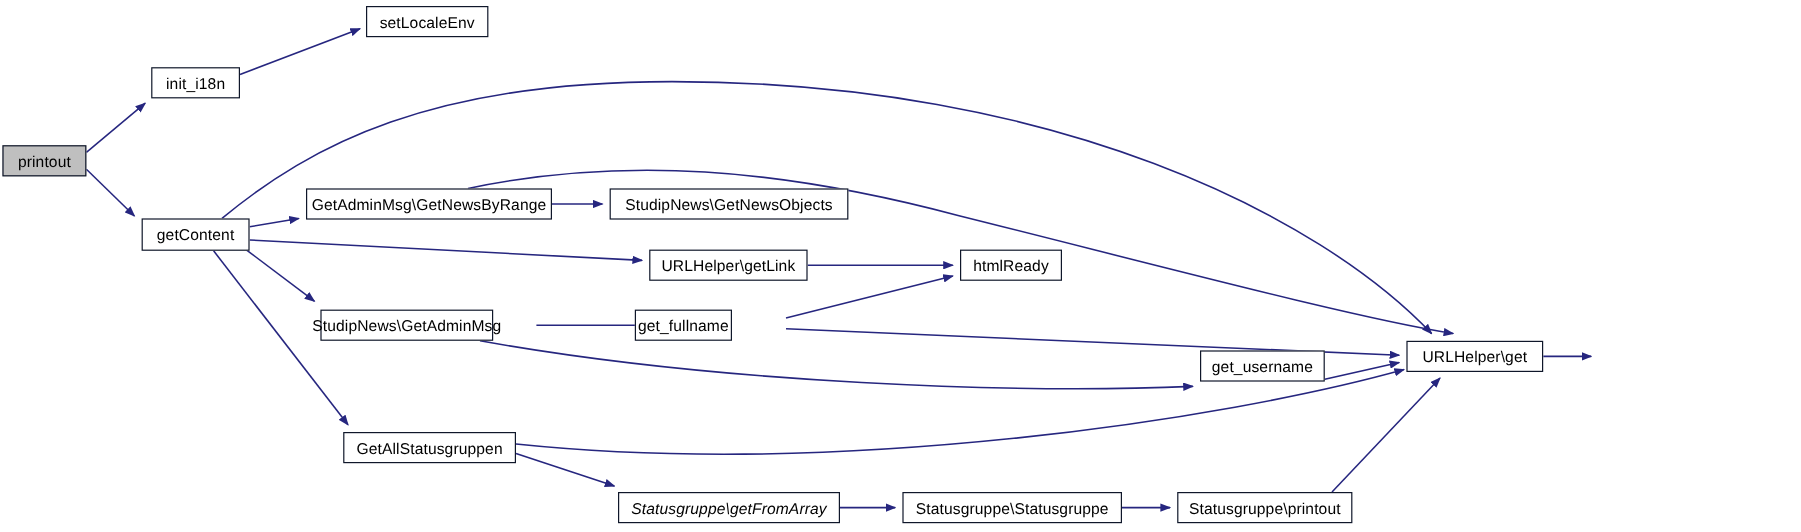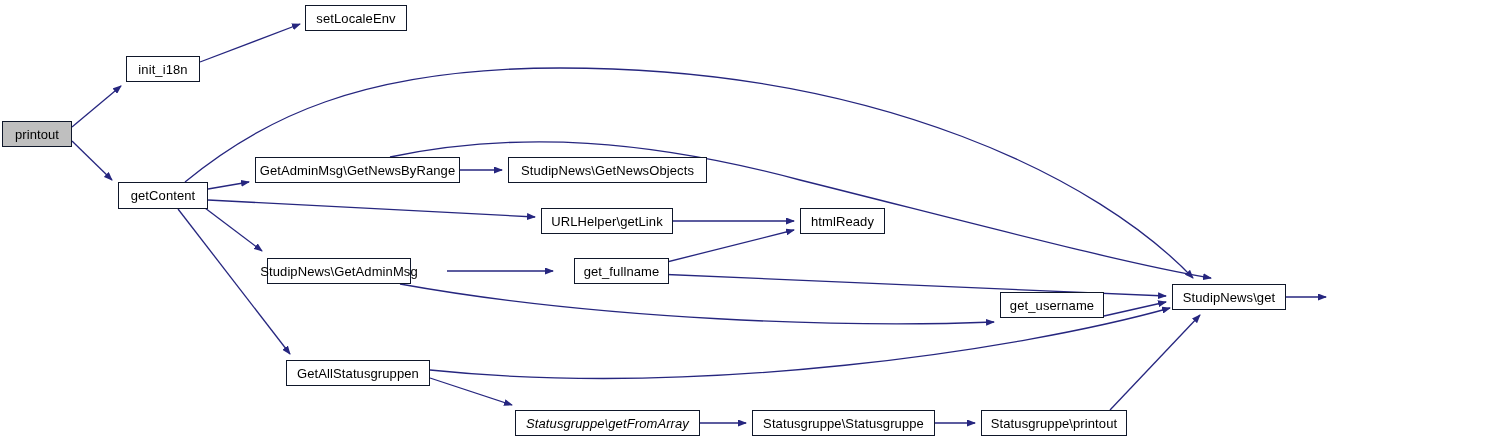--- a/index.html
+++ b/index.html
@@ -98,25 +98,25 @@
       </div>
       <div class="node" style="left: 541px; top: 208px; width: 132px; height: 26px;">
         <span>URLHelper\getLink</span>
       </div>
       <div class="node" style="left: 800px; top: 208px; width: 85px; height: 26px;">
         <span>htmlReady</span>
       </div>
       <div class="node" style="left: 267px; top: 258px; width: 144px; height: 26px;">
         <span>StudipNews\GetAdminMsg</span>
       </div>
-      <div class="node" style="left: 574px; top: 258px; width: 95px; height: 26px;">
+      <div class="node" style="left: 529px; top: 258px; width: 81px; height: 26px;">
         <span>get_fullname</span>
       </div>
       <div class="node" style="left: 1172px; top: 284px; width: 114px; height: 26px;">
-        <span>StudipNews\get</span>
+        <span>URLHelper\get</span>
       </div>
       <div class="node" style="left: 1000px; top: 292px; width: 104px; height: 26px;">
         <span>get_username</span>
       </div>
       <div class="node" style="left: 286px; top: 360px; width: 144px; height: 26px;">
         <span>GetAllStatusgruppen</span>
       </div>
       <div class="node" style="left: 515px; top: 410px; width: 185px; height: 26px; font-style: italic;">
         <span>Statusgruppe\getFromArray</span>
       </div>

